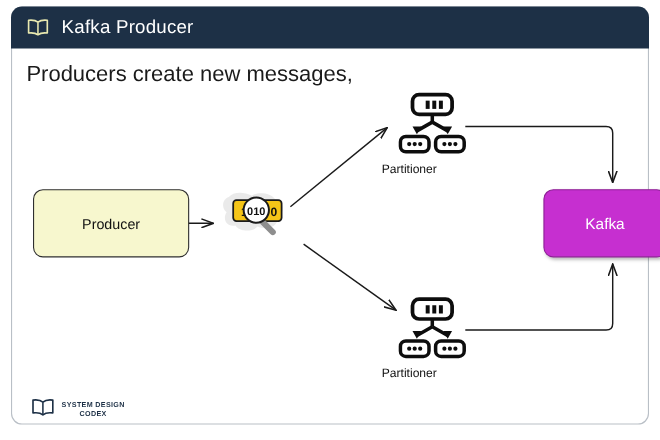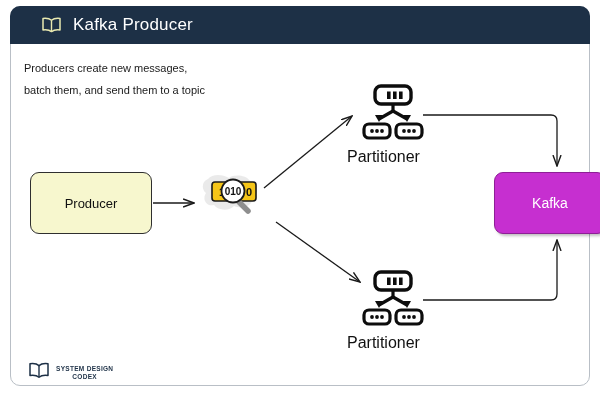--- a/index.html
+++ b/index.html
@@ -36,58 +36,58 @@
     position: absolute;
     left: 10px;
     top: 6px;
     width: 580px;
     height: 38px;
     background: #1d3046;
     border-radius: 10px 10px 0 0;
     box-sizing: border-box;
     display: flex;
     align-items: center;
-    padding-left: 31px;
+    padding-left: 14px;
   }
   #header-title {
     color: #ffffff;
     font-size: 17px;
     letter-spacing: 0.2px;
     margin-left: 11px;
     white-space: nowrap;
   }
   .book-icon-head { display: block; }
 
   
   #desc {
     position: absolute;
     left: 24px;
     top: 57px;
     width: 360px;
-    font-size: 11px;
+    font-size: 20px;
     color: #1a1a1a;
     line-height: 22px;
   }
   #desc div { white-space: nowrap; }
 
   
   #diagram {
     position: absolute;
     left: 0;
     top: 0;
     width: 600px;
     height: 400px;
   }
 
   
   #producer-box {
     position: absolute;
     left: 30px;
     top: 172px;
-    width: 122px;
+    width: 142px;
     height: 62px;
     background: #f7f7ce;
     border: 1.6px solid #2f2f2f;
     border-radius: 9px;
     box-sizing: border-box;
     display: flex;
     align-items: center;
     justify-content: center;
     font-size: 13px;
     color: #111111;
@@ -106,21 +106,21 @@
     display: flex;
     align-items: center;
     justify-content: center;
     font-size: 14px;
     color: #ffffff;
     box-shadow: 2px 2px 3px rgba(0,0,0,0.25);
   }
 
   .node-label {
     position: absolute;
-    font-size: 16px;
+    font-size: 11px;
     color: #111111;
     white-space: nowrap;
   }
   #serializer-label { left: 192px; top: 226px; }
   #partitioner-top-label { left: 347px; top: 148px; }
   #partitioner-bottom-label { left: 347px; top: 334px; }
 
   
   #footer-logo {
     position: absolute;
@@ -151,21 +151,20 @@
       <svg class="book-icon-head" width="21" height="16" viewBox="0 0 21 16">
         <path d="M10.5 3.2C8.4 1.4 5.6 1.0 2.0 1.4 V13.0 C5.6 12.6 8.4 13.0 10.5 14.6 C12.6 13.0 15.4 12.6 19.0 13.0 V1.4 C15.4 1.0 12.6 1.4 10.5 3.2 Z" fill="none" stroke="#e9e9b0" stroke-width="1.5" stroke-linejoin="round"></path>
         <line x1="10.5" y1="3.4" x2="10.5" y2="14.4" stroke="#e9e9b0" stroke-width="1.4"></line>
       </svg>
     </span>
     <span id="header-title">Kafka Producer</span>
   </div>
 
   <div id="desc">
     <div>Producers create new messages,</div>
-    <div>batch them, and send them to a topic</div>
   </div>
 
   <svg id="diagram">
     <defs>
       <marker id="arrowhead" markerWidth="9" markerHeight="7" refX="8.4" refY="3.5" orient="auto">
         <path d="M0,0.4 L8.4,3.5 L0,6.6" fill="none" stroke="#1a1a1a" stroke-width="1.1"></path>
       </marker>
     </defs>
 
     <line x1="153" y1="203" x2="194" y2="203" stroke="#1a1a1a" stroke-width="1.3" marker-end="url(#arrowhead)"></line>

